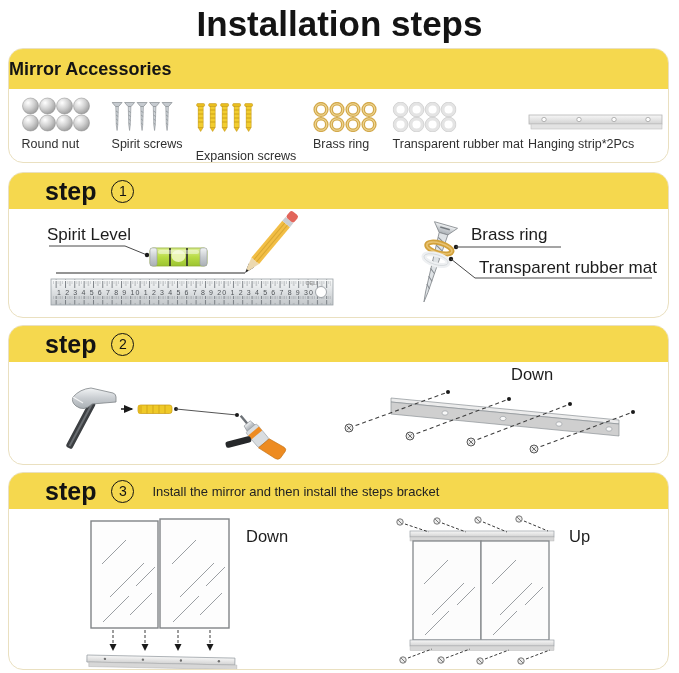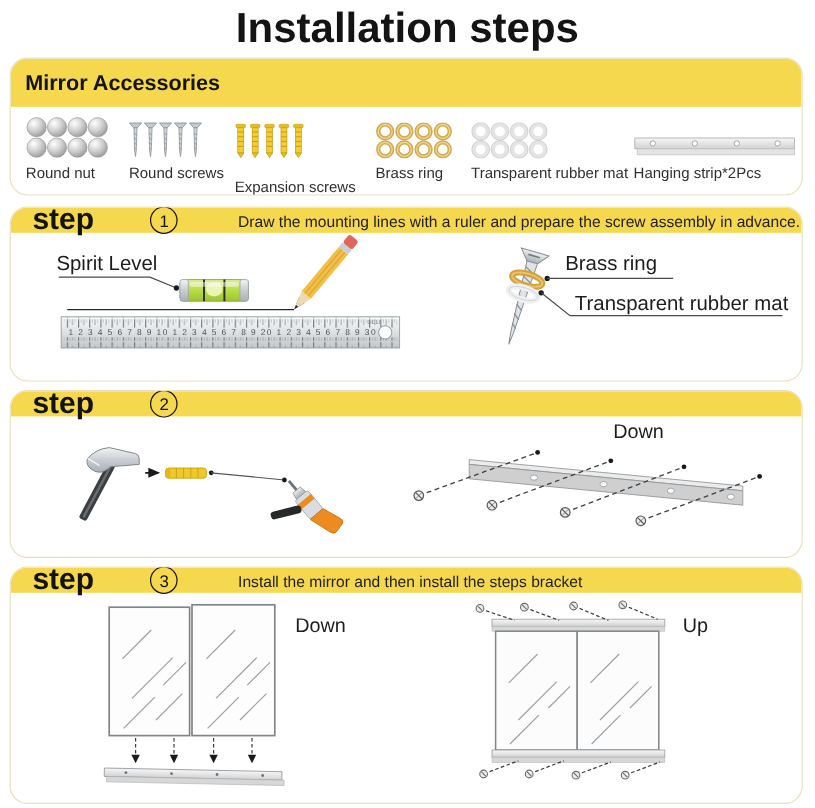--- a/index.html
+++ b/index.html
@@ -1,21 +1,21 @@
 <!DOCTYPE html>
 <html><head>
 <meta charset="utf-8">
 <style>
   html,body{margin:0;padding:0;}
   body{width:679px;height:673px;background:#ffffff;font-family:"Liberation Sans",sans-serif;position:relative;overflow:hidden;}
   .title{position:absolute;top:0;left:0;width:100%;text-align:center;font-size:35px;font-weight:700;color:#141414;margin:0;line-height:48px;border-radius:18px;}
   .panel{position:absolute;left:8px;width:661px;border:1px solid #EAE0C0;border-radius:15px;overflow:hidden;background:#fff;box-sizing:border-box;}
   .panel-header{background:#F5D84E;display:flex;align-items:center;}
-  .acc-header{height:40px;font-size:18px;font-weight:700;color:#141414;padding-left:12px;}
-  .step-header{height:21px;padding-left:18px;gap:32px;}
+  .acc-header{height:40px;font-size:18px;font-weight:700;color:#141414;padding-left:0;}
+  .step-header{height:36px;padding-left:36px;}
   .step-word{font-size:25px;font-weight:700;color:#131313;line-height:1;}
   .step-circle{width:23px;height:23px;border:1.6px solid #131313;border-radius:50%;display:flex;align-items:center;justify-content:center;font-size:14px;color:#131313;margin-left:15px;box-sizing:border-box;}
   .step-desc{font-size:13px;color:#222222;margin-left:18px;padding-top:1px;}
   .acc-body{position:relative;height:73px;}
   .acc-item{position:absolute;top:5px;transform:translateX(-50%);display:flex;flex-direction:column;align-items:flex-start;}
   .acc-icon{height:38px;display:flex;align-items:flex-end;}
   .acc-label{font-size:12.5px;color:#303030;margin-top:5px;white-space:nowrap;}
   .step-content{position:relative;text-align:center;}
   svg.art{display:block;}
   svg text{font-family:"Liberation Sans",sans-serif;}
@@ -123,21 +123,21 @@
     <div class="acc-item" style="left:138px;">
       <div class="acc-icon">
         <svg width="62" height="31" viewBox="0 0 62 31">
           <use href="#screwGlyph" x="0"></use>
             <use href="#screwGlyph" x="12.5"></use>
             <use href="#screwGlyph" x="25"></use>
             <use href="#screwGlyph" x="37.5"></use>
             <use href="#screwGlyph" x="50"></use>
         </svg>
       </div>
-      <div class="acc-label">Round screws</div>
+      <div class="acc-label">Spirit screws</div>
     </div>
 
     <div class="acc-item" style="left:237px;gap:12px;">
       <div class="acc-icon">
         <svg width="58" height="29" viewBox="0 0 58 29">
           <use href="#plugGlyph" x="0"></use>
             <use href="#plugGlyph" x="12"></use>
             <use href="#plugGlyph" x="24"></use>
             <use href="#plugGlyph" x="36"></use>
             <use href="#plugGlyph" x="48"></use>
@@ -208,21 +208,20 @@
       <div class="acc-label">Hanging strip*2Pcs</div>
     </div>
 
   </div>
 </section>
 
 <section class="panel" style="top:172px;height:146px;">
   <div class="panel-header step-header">
     <span class="step-word">step</span>
     <span class="step-circle">1</span>
-    <span class="step-desc">Draw the mounting lines with a ruler and prepare the screw assembly in advance.</span>
   </div>
   <div class="step-content">
     <svg class="art" width="661" height="110" viewBox="0 0 661 110">
 
       <text x="38" y="31" class="t17">Spirit Level</text>
       <polyline points="40,37 116,37 138,46" class="leader"></polyline>
       <circle cx="138" cy="46" r="2.2" fill="#1a1a1a"></circle>
       <g>
         <rect x="141" y="39" width="57" height="18" rx="3" fill="url(#lvlGrad)" stroke="#8fae2e" stroke-width="0.8"></rect>
         <rect x="141" y="39" width="7" height="18" rx="2" fill="url(#metalGrad)" stroke="#9aa0a5" stroke-width="0.6"></rect>

